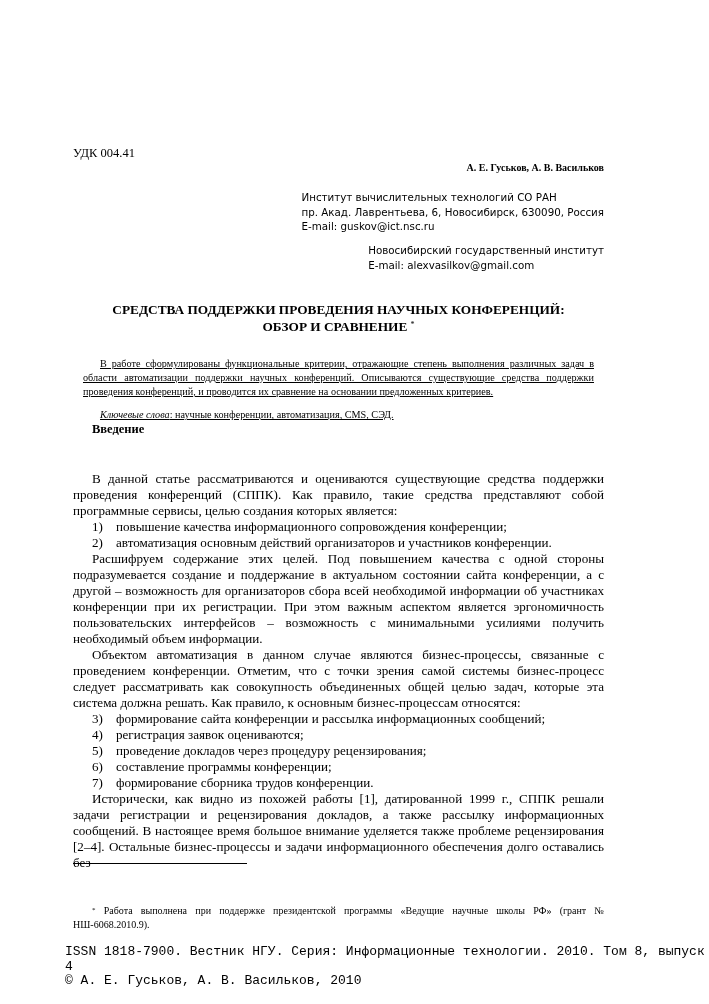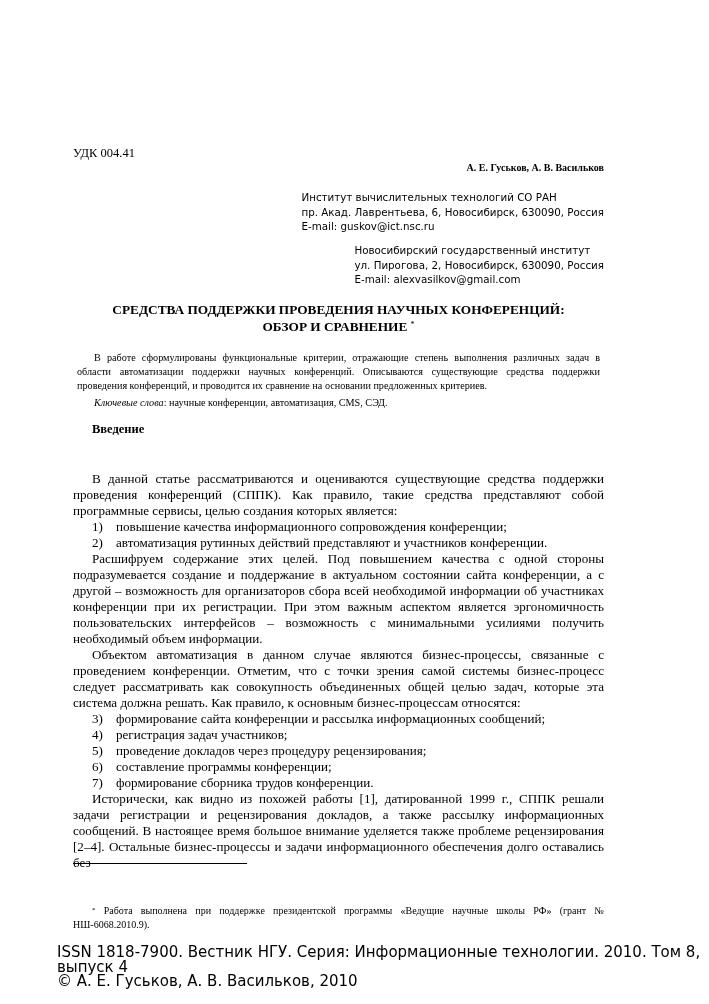--- a/index.html
+++ b/index.html
@@ -8,48 +8,47 @@
   .sans { font-family: "DejaVu Sans", "Liberation Sans", sans-serif; }
   .abs { position:absolute; }
   #udk { left:73px; top:146px; font-size:12.5px; }
   #authors { right:105px; top:162px; font-size:10px; font-weight:bold; }
   .affil { right:105px; text-align:left; font-size:10.3px; line-height:14.5px; letter-spacing:0; }
   #affil1 { top:190px; }
   #affil2 { top:243px; }
   #title { left:73px; width:531px; top:302px; text-align:center; font-size:13.3px; font-weight:bold; line-height:16.5px; }
   #title sup { font-size:8px; font-weight:normal; vertical-align:top; position:relative; top:-2px; }
   #abstract { left:73px; width:531px; top:347px; font-size:10.2px; line-height:13.8px; text-align:justify; }
-  #abstract p { margin:4px; text-indent:17px; }
+  #abstract p { margin:10px; text-indent:17px;text-decoration:underline; }
   #abstract .kw-label { font-style:italic; }
   #intro-heading { left:92px; top:422px; font-size:12.5px; font-weight:bold; }
   #body { left:73px; width:531px; top:471px; font-size:13.1px; line-height:16px; text-align:justify;font-family:Liberation Serif, serif; }
   #body p { margin:0; text-indent:19px; }
   #body .li { margin:0; text-indent:0; padding-left:19px; display:flex; }
   #body .li .num { width:24px; flex:0 0 24px; }
   #footnote-rule { left:73px; top:863px; width:174px; height:0; border-top:1px solid #000; }
   #footnote { left:73px; width:531px; top:904px; font-size:10px; line-height:13.5px; text-align:justify; }
   #footnote p { margin:0; text-indent:19px; }
   #footnote sup { font-size:7px; vertical-align:top; }
-  #issn { left:57px; top:945px; font-size:15px; line-height:14.5px; }
+  #issn { left:65px; top:945px; font-size:13px; line-height:14.5px;font-family:Liberation Mono, monospace; }
 </style>
 </head>
 <body>
 
 <div id="udk" class="abs serif">УДК 004.41</div>
 <div id="authors" class="abs serif">А. Е. Гуськов, А. В. Васильков</div>
 
 <div id="affil1" class="abs affil sans">
   <div>Институт вычислительных технологий СО РАН</div>
   <div>пр. Акад. Лаврентьева, 6, Новосибирск, 630090, Россия</div>
   <div>E-mail: guskov@ict.nsc.ru</div>
 </div>
 
 <div id="affil2" class="abs affil sans">
   <div>Новосибирский государственный институт</div>
-  <div>ул. Пирогова, 2, Новосибирск, 630090, Россия</div>
   <div>E-mail: alexvasilkov@gmail.com</div>
 </div>
 
 <div id="title" class="abs serif">
   <div>СРЕДСТВА ПОДДЕРЖКИ ПРОВЕДЕНИЯ НАУЧНЫХ КОНФЕРЕНЦИЙ:</div>
   <div><span>ОБЗОР И СРАВНЕНИЕ</span> <sup>*</sup></div>
 </div>
 
 <div id="abstract" class="abs serif">
   <p>В работе сформулированы функциональные критерии, отражающие степень выполнения различных задач в области автоматизации поддержки научных конференций. Описываются существующие средства поддержки проведения конференций, и проводится их сравнение на основании предложенных критериев.</p>
@@ -59,31 +58,31 @@
 <div id="intro-heading" class="abs serif">Введение</div>
 
 <div id="body" class="abs serif">
   <p>В данной статье рассматриваются и оцениваются существующие средства поддержки проведения конференций (СППК). Как правило, такие средства представляют собой программные сервисы, целью создания которых является:</p>
   <div class="li">
       <span class="num">1)</span>
       <span>повышение качества информационного сопровождения конференции;</span>
     </div>
   <div class="li">
       <span class="num">2)</span>
-      <span>автоматизация рутинных действий представляют и участников конференции.</span>
+      <span>автоматизация основным действий организаторов и участников конференции.</span>
     </div>
   <p>Расшифруем содержание этих целей. Под повышением качества с одной стороны подразумевается создание и поддержание в актуальном состоянии сайта конференции, а с другой – возможность для организаторов сбора всей необходимой информации об участниках конференции при их регистрации. При этом важным аспектом является эргономичность пользовательских интерфейсов – возможность с минимальными усилиями получить необходимый объем информации.</p>
   <p>Объектом автоматизация в данном случае являются бизнес-процессы, связанные с проведением конференции. Отметим, что с точки зрения самой системы бизнес-процесс следует рассматривать как совокупность объединенных общей целью задач, которые эта система должна решать. Как правило, к основным бизнес-процессам относятся:</p>
   <div class="li">
       <span class="num">3)</span>
       <span>формирование сайта конференции и рассылка информационных сообщений;</span>
     </div>
   <div class="li">
       <span class="num">4)</span>
-      <span>регистрация задач участников;</span>
+      <span>регистрация заявок оцениваются;</span>
     </div>
   <div class="li">
       <span class="num">5)</span>
       <span>проведение докладов через процедуру рецензирования;</span>
     </div>
   <div class="li">
       <span class="num">6)</span>
       <span>составление программы конференции;</span>
     </div>
   <div class="li">

